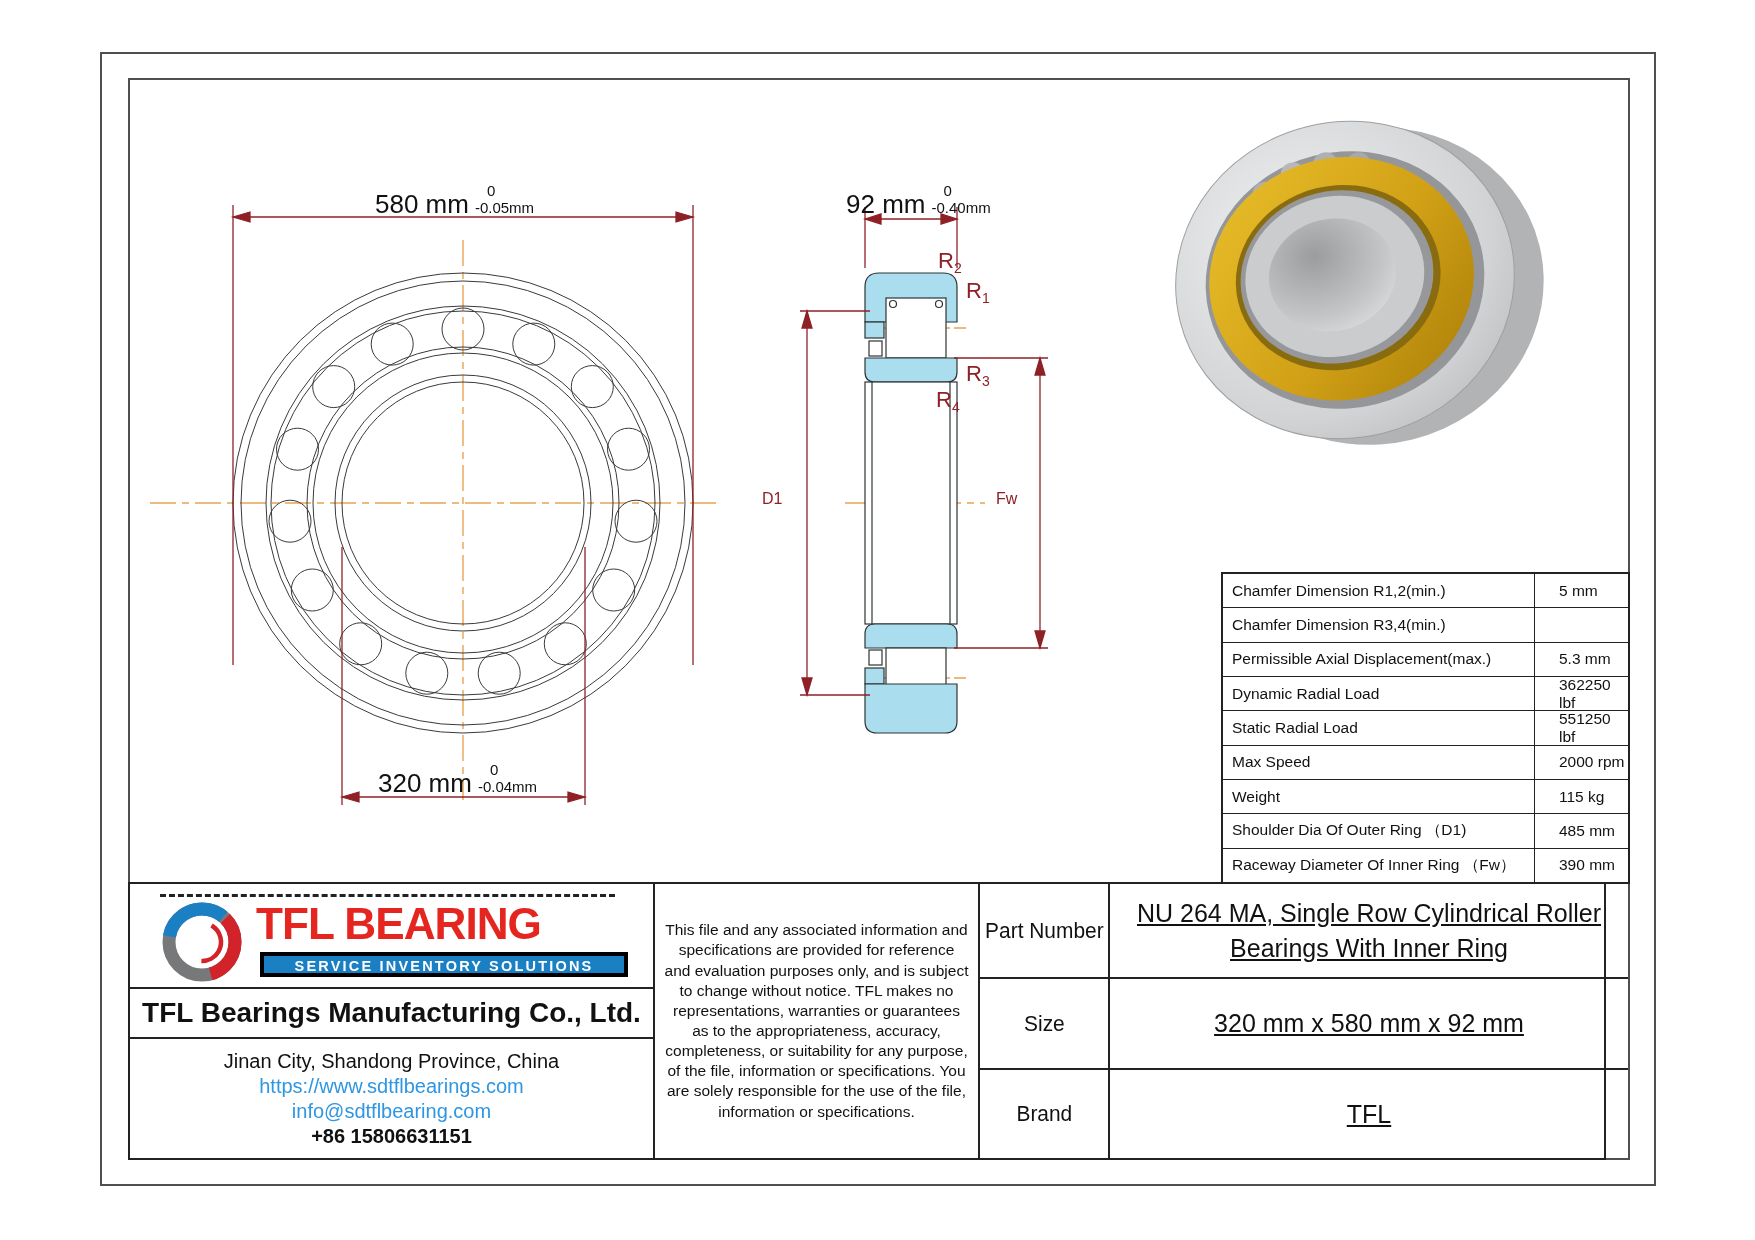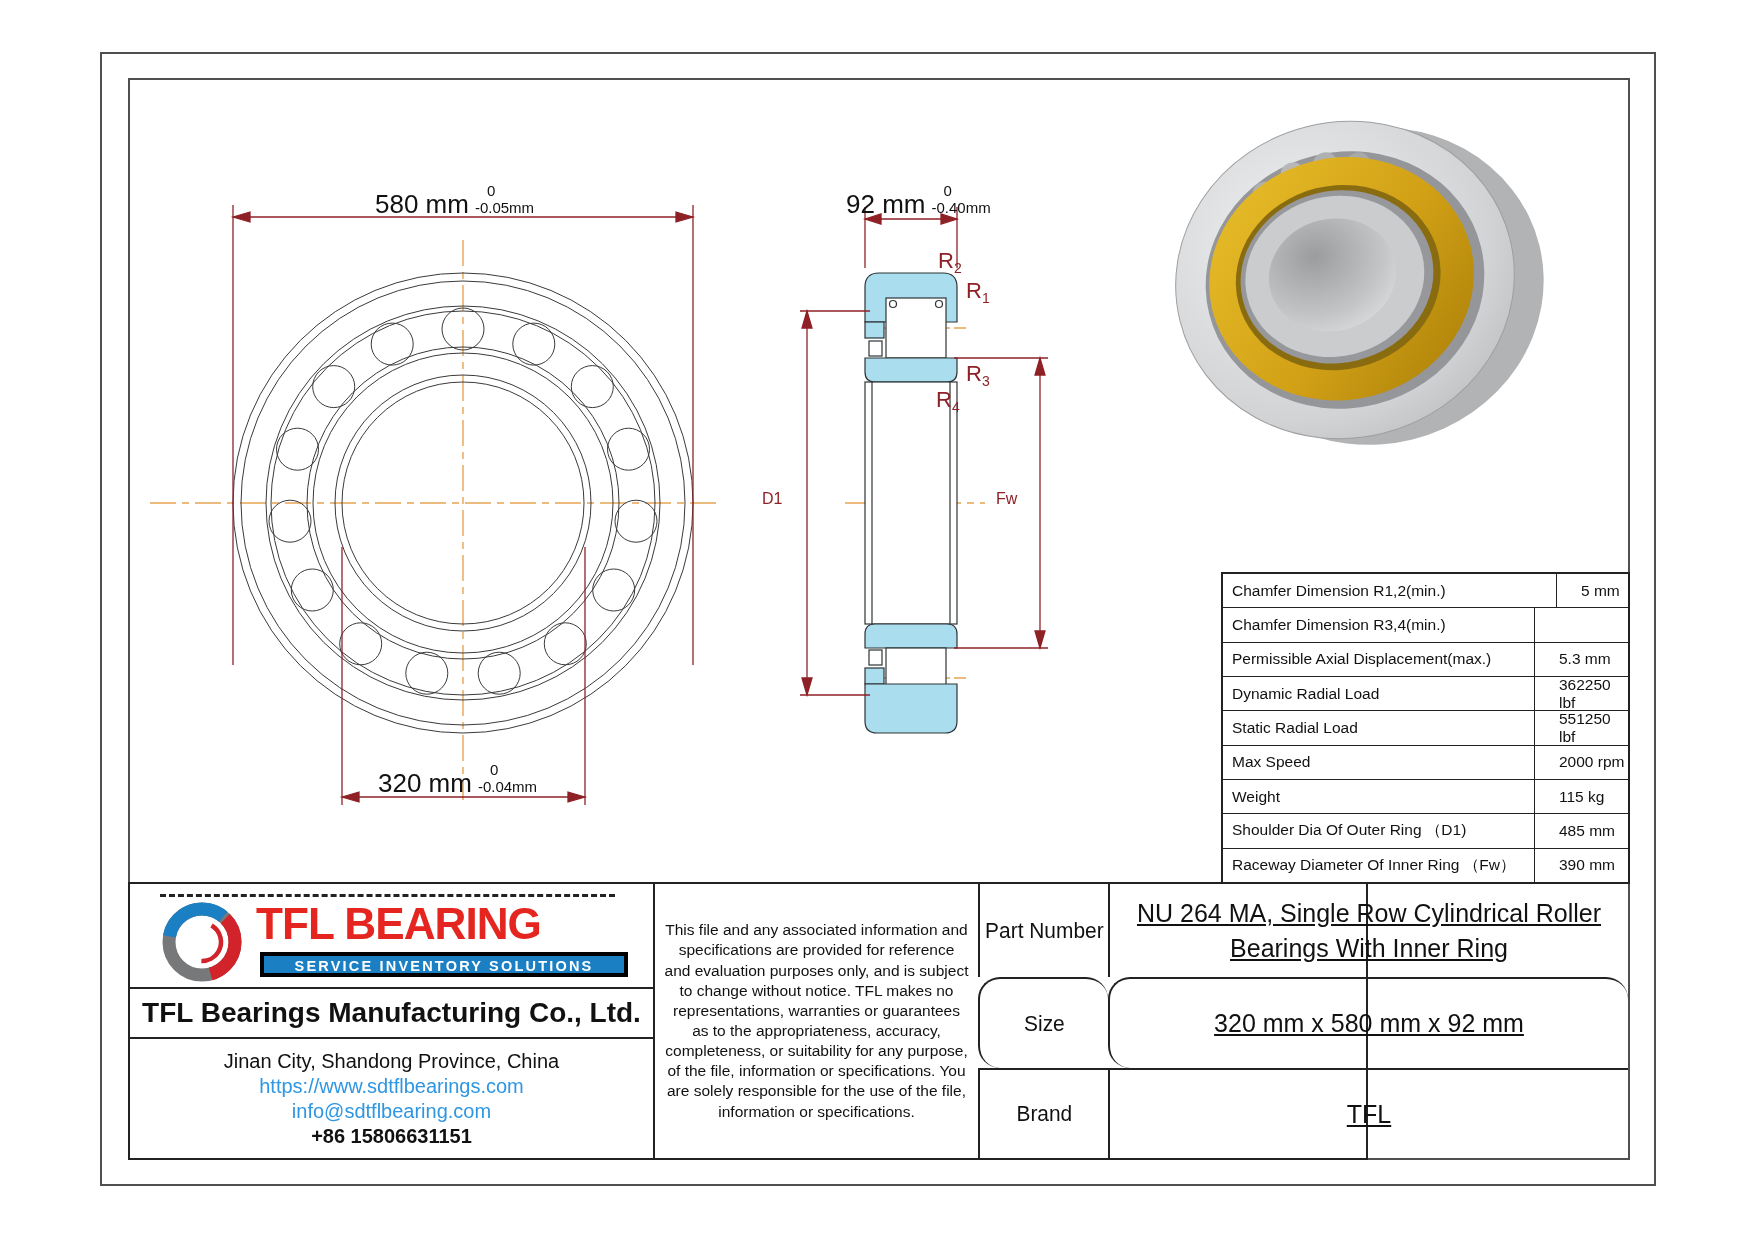--- a/index.html
+++ b/index.html
@@ -16,37 +16,37 @@
   .tolstack{display:flex;flex-direction:column;font-size:15px;line-height:1.12;margin-left:6px;}
   .tolstack .t{padding-left:12px;}
   .rlab{position:absolute;color:#8e2126;font-size:22px;line-height:1;white-space:nowrap;}
   .rlab sub{font-size:14px;}
   .dlab{position:absolute;color:#8e2126;font-size:16px;line-height:1;white-space:nowrap;}
 
   
   .spec{position:absolute;left:1221px;top:572px;width:409px;height:312px;
         border:2px solid #222;box-sizing:border-box;display:flex;flex-direction:column;background:#fff;}
   .spec-row{flex:1;display:flex;align-items:stretch;border-top:1.5px solid #222;min-height:0;}
-  .spec-row:first-child{border-top:none;gap:22px;}
+  .spec-row:first-child{border-top:none;}
   .spec-label{width:302px;padding-left:9px;font-size:15.5px;display:flex;align-items:center;}
   .spec-value{flex:1;border-left:1.5px solid #222;padding-left:24px;font-size:15.5px;display:flex;align-items:center;}
 
   
-  .bb{position:absolute;left:128px;top:882px;width:1240px;height:278px;
+  .bb{position:absolute;left:128px;top:882px;width:1478px;height:278px;
       border:2px solid #222;box-sizing:border-box;background:#fff;}
   .cell{position:absolute;box-sizing:border-box;display:flex;align-items:center;justify-content:center;}
   .bt{border-top:2px solid #222;}
   .bl{border-left:2px solid #222;}
   .logo-cell{left:0;top:0;width:523px;height:103px;display:block;}
   .name-cell{left:0;top:103px;width:523px;height:50px;}
   .contact-cell{left:0;top:153px;width:523px;height:121px;flex-direction:column;gap:2px;}
   .disc-cell{left:523px;top:0;width:325px;height:274px;}
   .lab-c{left:848px;width:130px;}
   .val-c{left:978px;width:520px;text-decoration:underline;}
-  .r1{top:0;height:93px;} .r2{top:93px;height:91px;border-radius:22px;} .r3{top:184px;height:90px;}
+  .r1{top:0;height:93px;} .r2{top:93px;height:91px;} .r3{top:184px;height:90px;}
 
   .company-name{font-size:28px;font-weight:600;}
   .addr{font-size:20px;}
   .link{font-size:20px;color:#2e96e2;text-decoration:none;}
   .phone{font-size:20px;font-weight:700;}
   .disclaimer{font-size:15.5px;line-height:1.3;text-align:center;width:305px;}
   .flabel{font-size:22px;transform:scaleX(.95);}
   .fvalue{font-size:25px;text-align:center;line-height:1.4;}
 
   .dashline{position:absolute;left:30px;top:10px;width:455px;border-top:3px dashed #222;}

